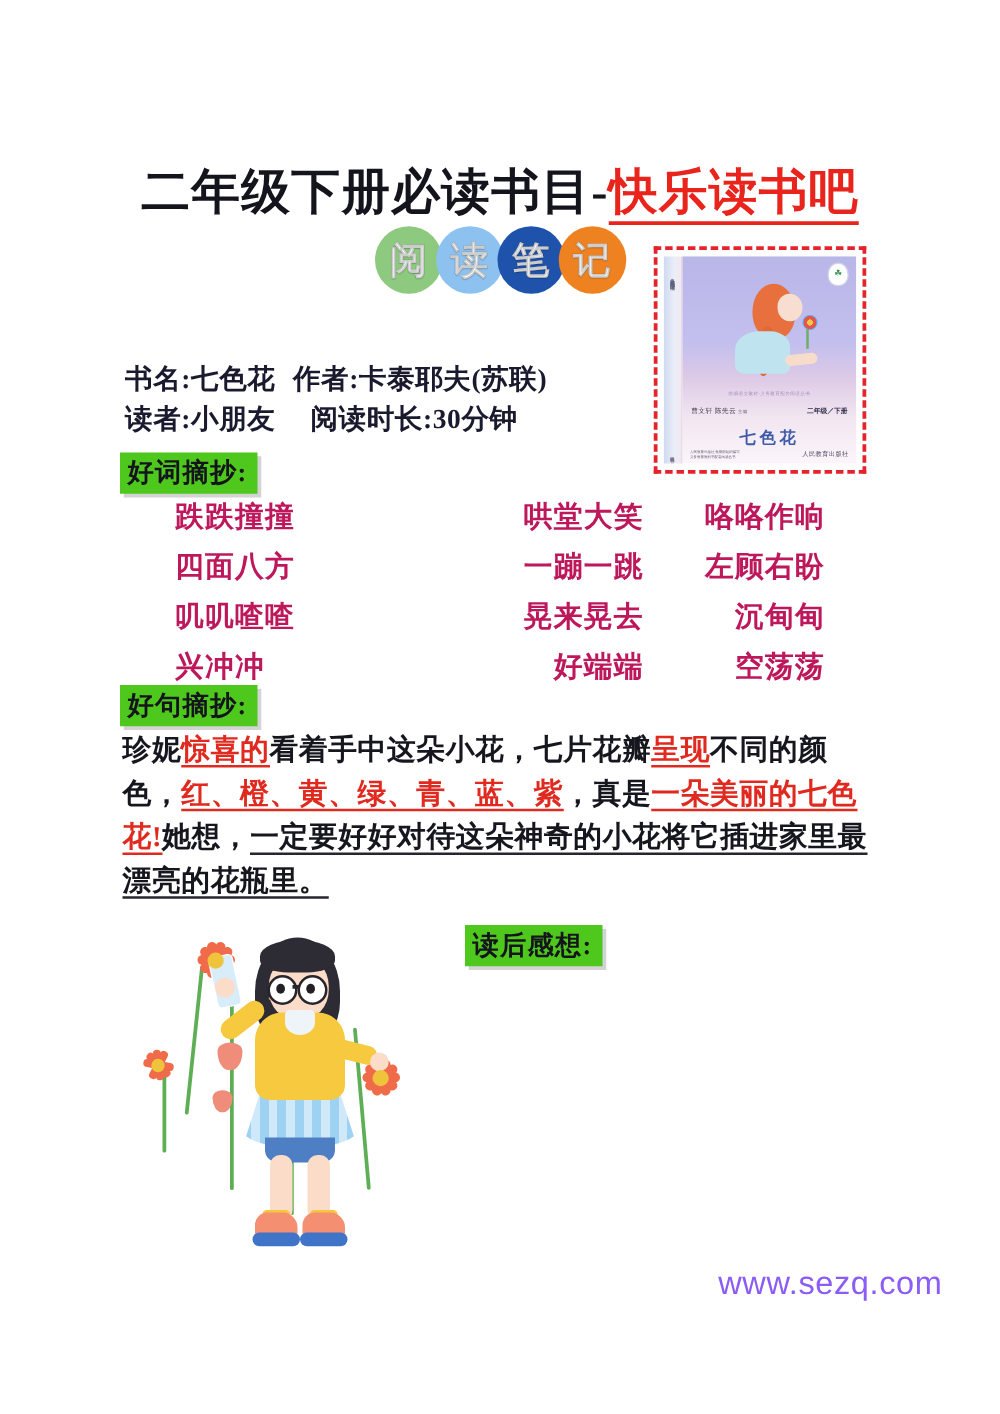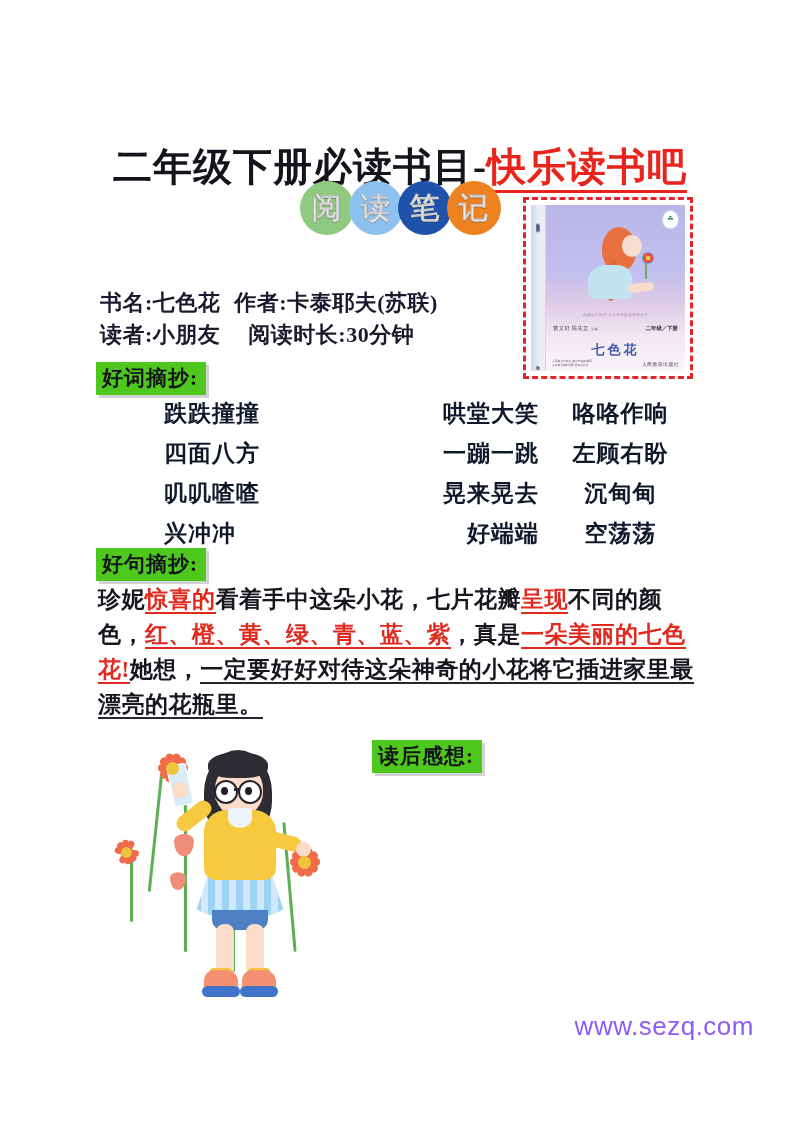--- a/index.html
+++ b/index.html
@@ -18,21 +18,21 @@
   }
   .page {
     position: absolute;
     inset: 0;
     background: #ffffff;
   }
 
   
   .title-row {
     position: absolute;
-    top: 140px;
+    top: 126px;
     left: 0;
     width: 800px;
     text-align: center;
     white-space: nowrap;
   }
   .title-black, .title-red {
     font-size: 39px;
     font-weight: 700;
     letter-spacing: 1px;
     font-family: "Liberation Serif", "DejaVu Serif", serif;
@@ -301,28 +301,27 @@
   
   .words-grid {
     position: absolute;
     top: 398px;
     left: 140px;
     width: 520px;
     display: grid;
     grid-template-columns: 200px 175px 145px;
     row-gap: 9px;
     font-size: 23px;
-    color: #0f172a;
+    color: #be185d;
     letter-spacing: 1px;
     font-weight: 600;
-    margin-left: 24px;
   }
   .words-grid span { white-space: nowrap; }
   .words-grid .c2 { text-align: right; }
-  .words-grid .c3 { text-align: center; padding-left: 18px; }
+  .words-grid .c3 { text-align: right; padding-left: 18px; }
 
   
   .sentences {
     position: absolute;
     top: 582px;
     left: 98px;
     width: 610px;
     font-size: 23px;
     line-height: 35px;
     color: #16161f;

